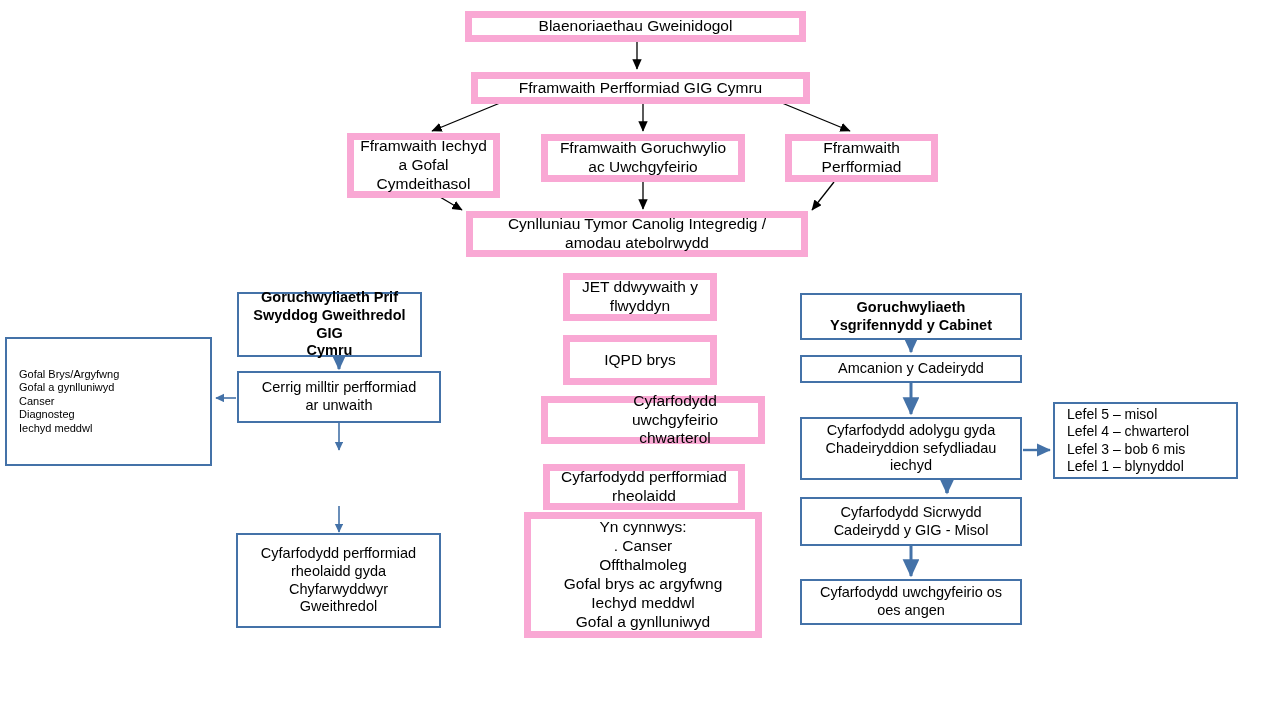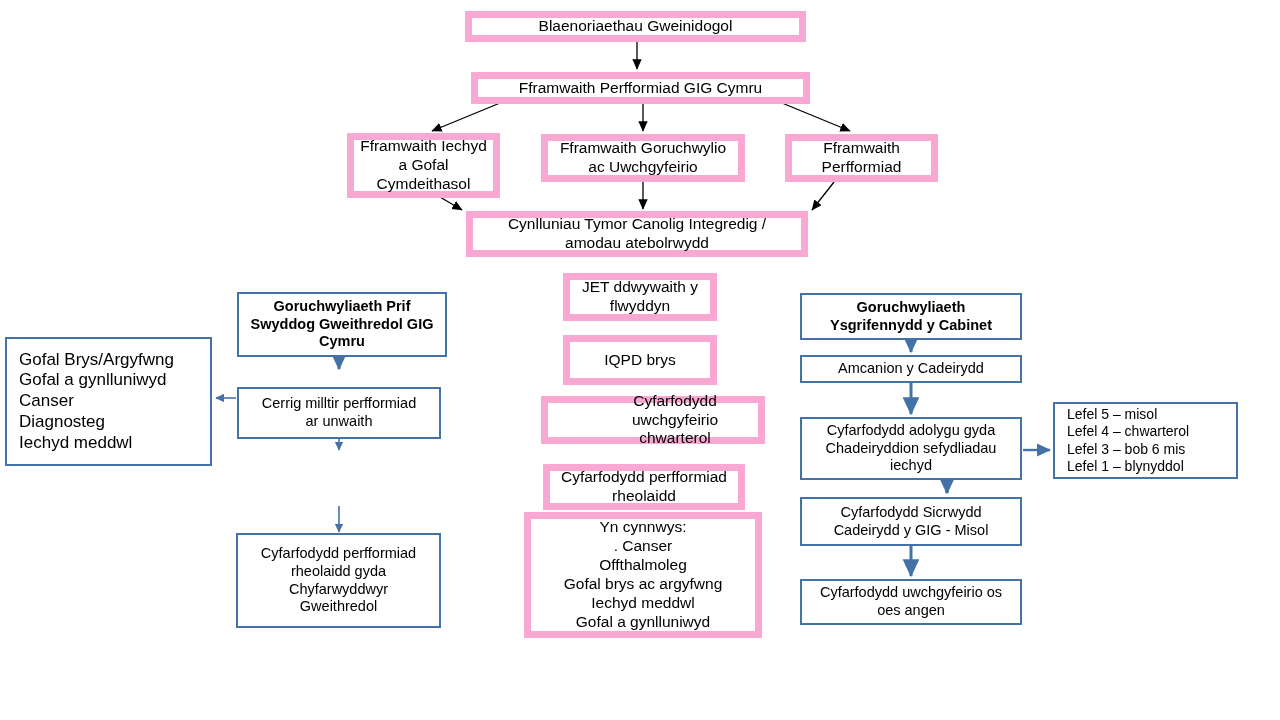--- a/index.html
+++ b/index.html
@@ -108,34 +108,34 @@
 
   <div class="box black" style="left:541px; top:134px; width:204px; height:48px;">Fframwaith Goruchwylio
 ac Uwchgyfeirio</div>
 
   <div class="box black" style="left:785px; top:134px; width:153px; height:48px;">Fframwaith
 Perfformiad</div>
 
   <div class="box black" style="left:466px; top:211px; width:342px; height:46px;">Cynlluniau Tymor Canolig Integredig /
 amodau atebolrwydd</div>
 
-  <div class="box blue bold" style="left:237px; top:292px; width:210px; height:65px;">Goruchwyliaeth Prif
+  <div class="box blue bold" style="left:237px; top:292px; width:185px; height:65px;">Goruchwyliaeth Prif
 Swyddog Gweithredol GIG
 Cymru</div>
 
-  <div class="box blue" style="left:237px; top:371px; width:204px; height:52px;margin-top:16px;">Cerrig milltir perfformiad
+  <div class="box blue" style="left:237px; top:371px; width:204px; height:52px;">Cerrig milltir perfformiad
 ar unwaith</div>
 
 
   <div class="box blue" style="left:236px; top:533px; width:205px; height:95px;">Cyfarfodydd perfformiad
 rheolaidd gyda
 Chyfarwyddwyr
 Gweithredol</div>
 
-  <div class="box blue leftalign" style="left:5px; top:337px; width:207px; height:129px; font-size:17px;">Gofal Brys/Argyfwng
+  <div class="box blue leftalign" style="left:5px; top:337px; width:207px; height:129px; font-size:11px;">Gofal Brys/Argyfwng
 Gofal a gynlluniwyd
 Canser
 Diagnosteg
 Iechyd meddwl</div>
 
   <div class="box black" style="left:563px; top:273px; width:154px; height:48px;">JET ddwywaith y
 flwyddyn</div>
 
   <div class="box black" style="left:563px; top:335px; width:154px; height:50px;">IQPD brys</div>
 

